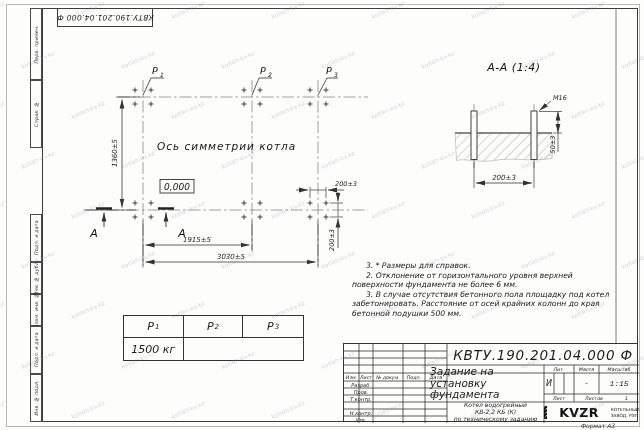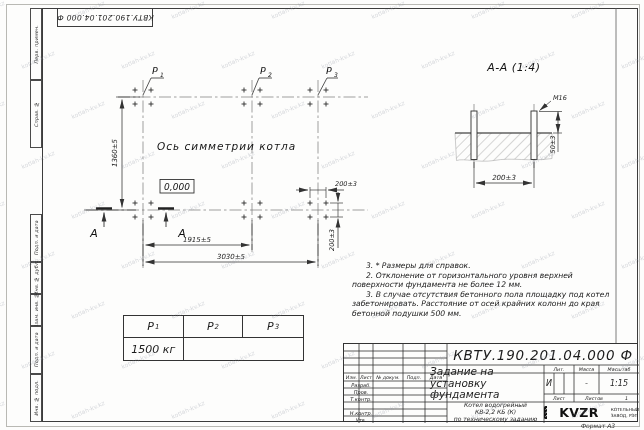--- a/index.html
+++ b/index.html
@@ -210,21 +210,21 @@
     </div>
   <div class="cell">
       <span>P</span>
       <sub>3</sub>
     </div>
   <div class="cell">1500 кг</div>
 </div>
 
 <div class="abs notes">
   <p>3. * Размеры для справок.</p>
-  <p>2. Отклонение от горизонтального уровня верхней поверхности фундамента не более 12 мм.</p>
+  <p>2. Отклонение от горизонтального уровня верхней поверхности фундамента не более 6 мм.</p>
   <p>3. В случае отсутствия бетонного пола площадку под котел забетонировать. Расстояние от осей крайних колонн до края бетонной подушки 500 мм.</p>
 </div>
 
 <div class="abs tb">
   <svg width="295" height="79" style="position:absolute;left:0;top:0;">
     <g stroke="#333" stroke-width="0.8">
       <line x1="15" y1="0" x2="15" y2="79"></line>
         <line x1="29" y1="0" x2="29" y2="79"></line>
       <line x1="59" y1="0" x2="59" y2="79"></line>
         <line x1="81" y1="0" x2="81" y2="79"></line>
@@ -266,21 +266,21 @@
   <div class="cell role" style="left:1px;top:44px;width:30px;height:7px;">Пров.</div>
   <div class="cell role" style="left:1px;top:51px;width:30px;height:7px;">Т.контр.</div>
   <div class="cell role" style="left:1px;top:65px;width:30px;height:7px;">Н.контр.</div>
   <div class="cell role" style="left:1px;top:72px;width:30px;height:7px;">Утв.</div>
 
   <div class="cell small-h" style="left:200px;top:21px;width:30px;height:8px;">Лит.</div>
   <div class="cell small-h" style="left:230px;top:21px;width:25px;height:8px;">Масса</div>
   <div class="cell small-h" style="left:255px;top:21px;width:40px;height:8px;">Масштаб</div>
   <div class="cell tb-val" style="left:200px;top:29px;width:10px;height:21px;">И</div>
   <div class="cell tb-val" style="left:230px;top:29px;width:25px;height:21px;">-</div>
-  <div class="cell tb-val" style="left:255px;top:29px;width:40px;height:21px;">1:15</div>
+  <div class="cell tb-val" style="left:255px;top:29px;width:40px;height:21px;font-family:Liberation Mono, monospace;">1:15</div>
 
   <div class="cell small-h" style="left:200px;top:50px;width:30px;height:8px;">Лист</div>
   <div class="cell small-h" style="left:230px;top:50px;width:65px;height:8px;justify-content:space-around;">
     <span>Листов</span>
     <span>1</span>
   </div>
 
   <div class="cell logo-cell">
     <svg width="14" height="13">
       <rect width="14" height="13" rx="1.5" fill="#121212"></rect>

